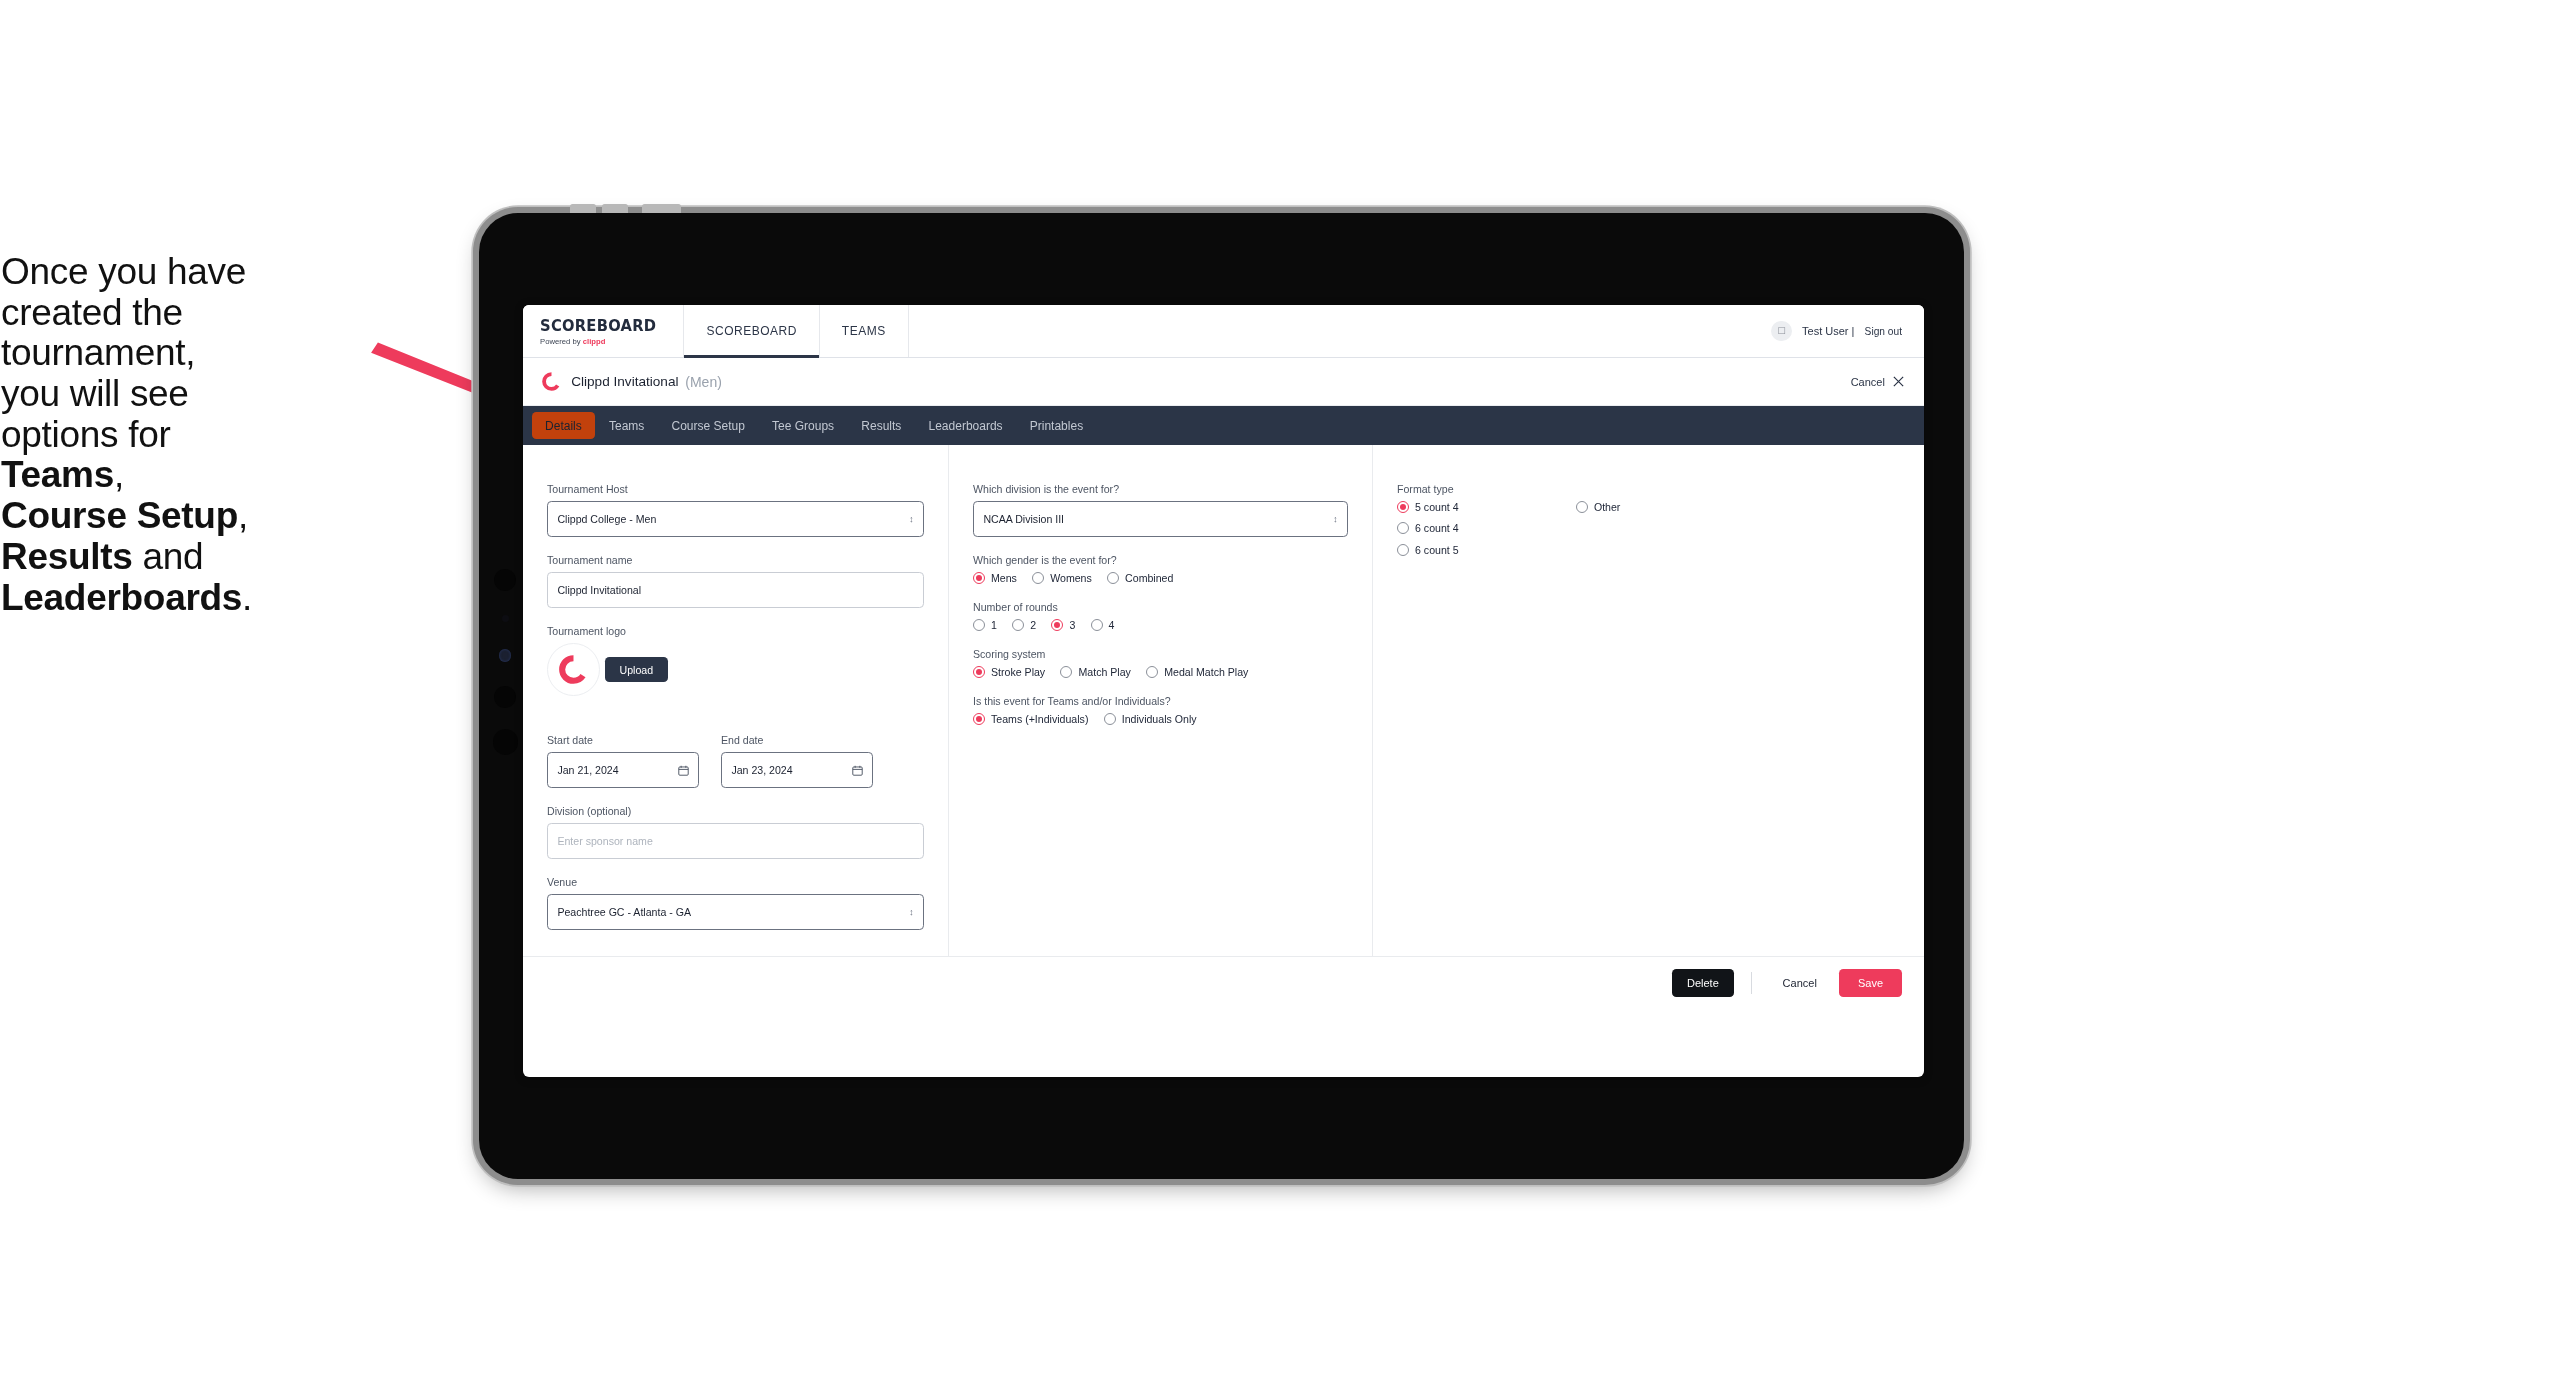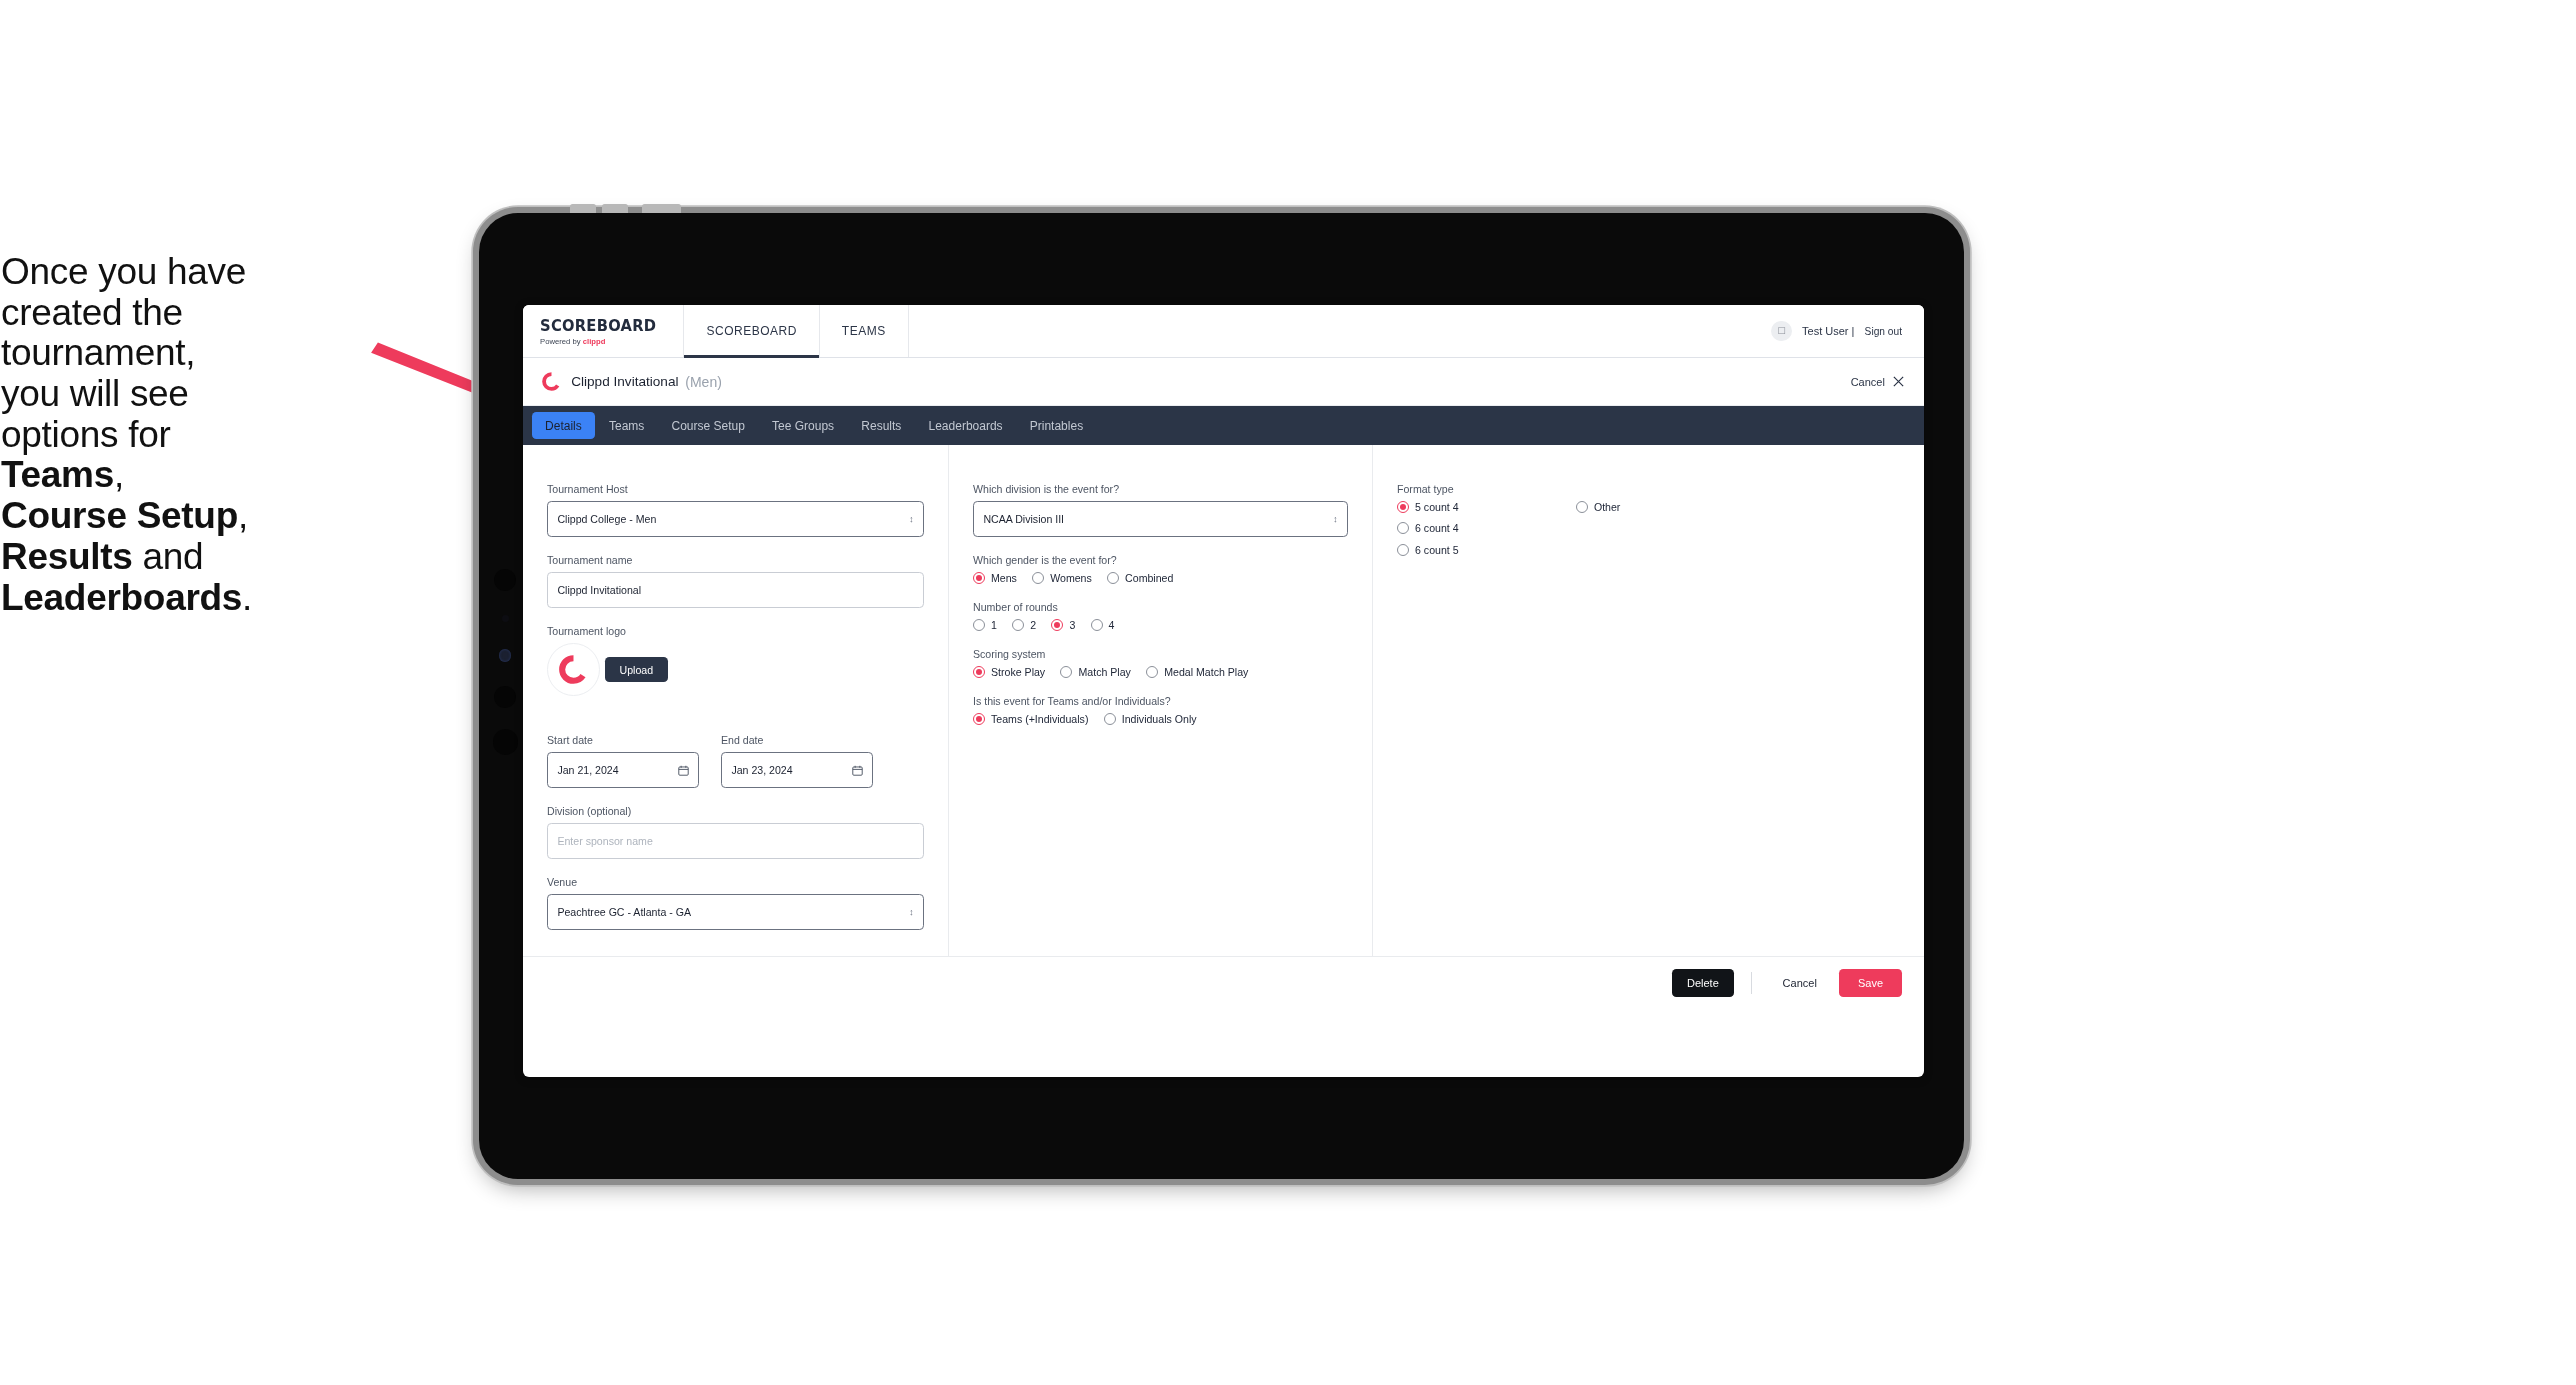--- a/index.html
+++ b/index.html
@@ -125,21 +125,21 @@
   
   .tabstrip {
     display: flex; align-items: center;
     height: 39px; background: #2b3547; padding: 0 8.5px;
   }
   .tab {
     font-size: 12px; color: #c2c8d2; padding: 0 13.6px;
     height: 27px; display: flex; align-items: center;
     border-radius: 4.3px; cursor: pointer; white-space: nowrap;
   }
-  .tab.active { background: #3b82f6; color: #1c2230; justify-content: flex-end; }
+  .tab.active { background: #c2410c; color: #1c2230; justify-content: flex-end; }
 
   
   .cols { display: flex; height: 511px; background: #fff; }
   .col { padding: 19px 24px 0 24px; }
   .col.c1 { width: 426px; border-right: 0.9px solid #e9ebee; }
   .col.c2 { width: 424px; border-right: 0.9px solid #e9ebee; }
   .col.c3 { flex: 1; }
 
   .lbl { font-size: 10.6px; color: #4d5563; margin-bottom: 6px; margin-top: 19px; }
   .lbl.sp { margin-top: 17px; }

